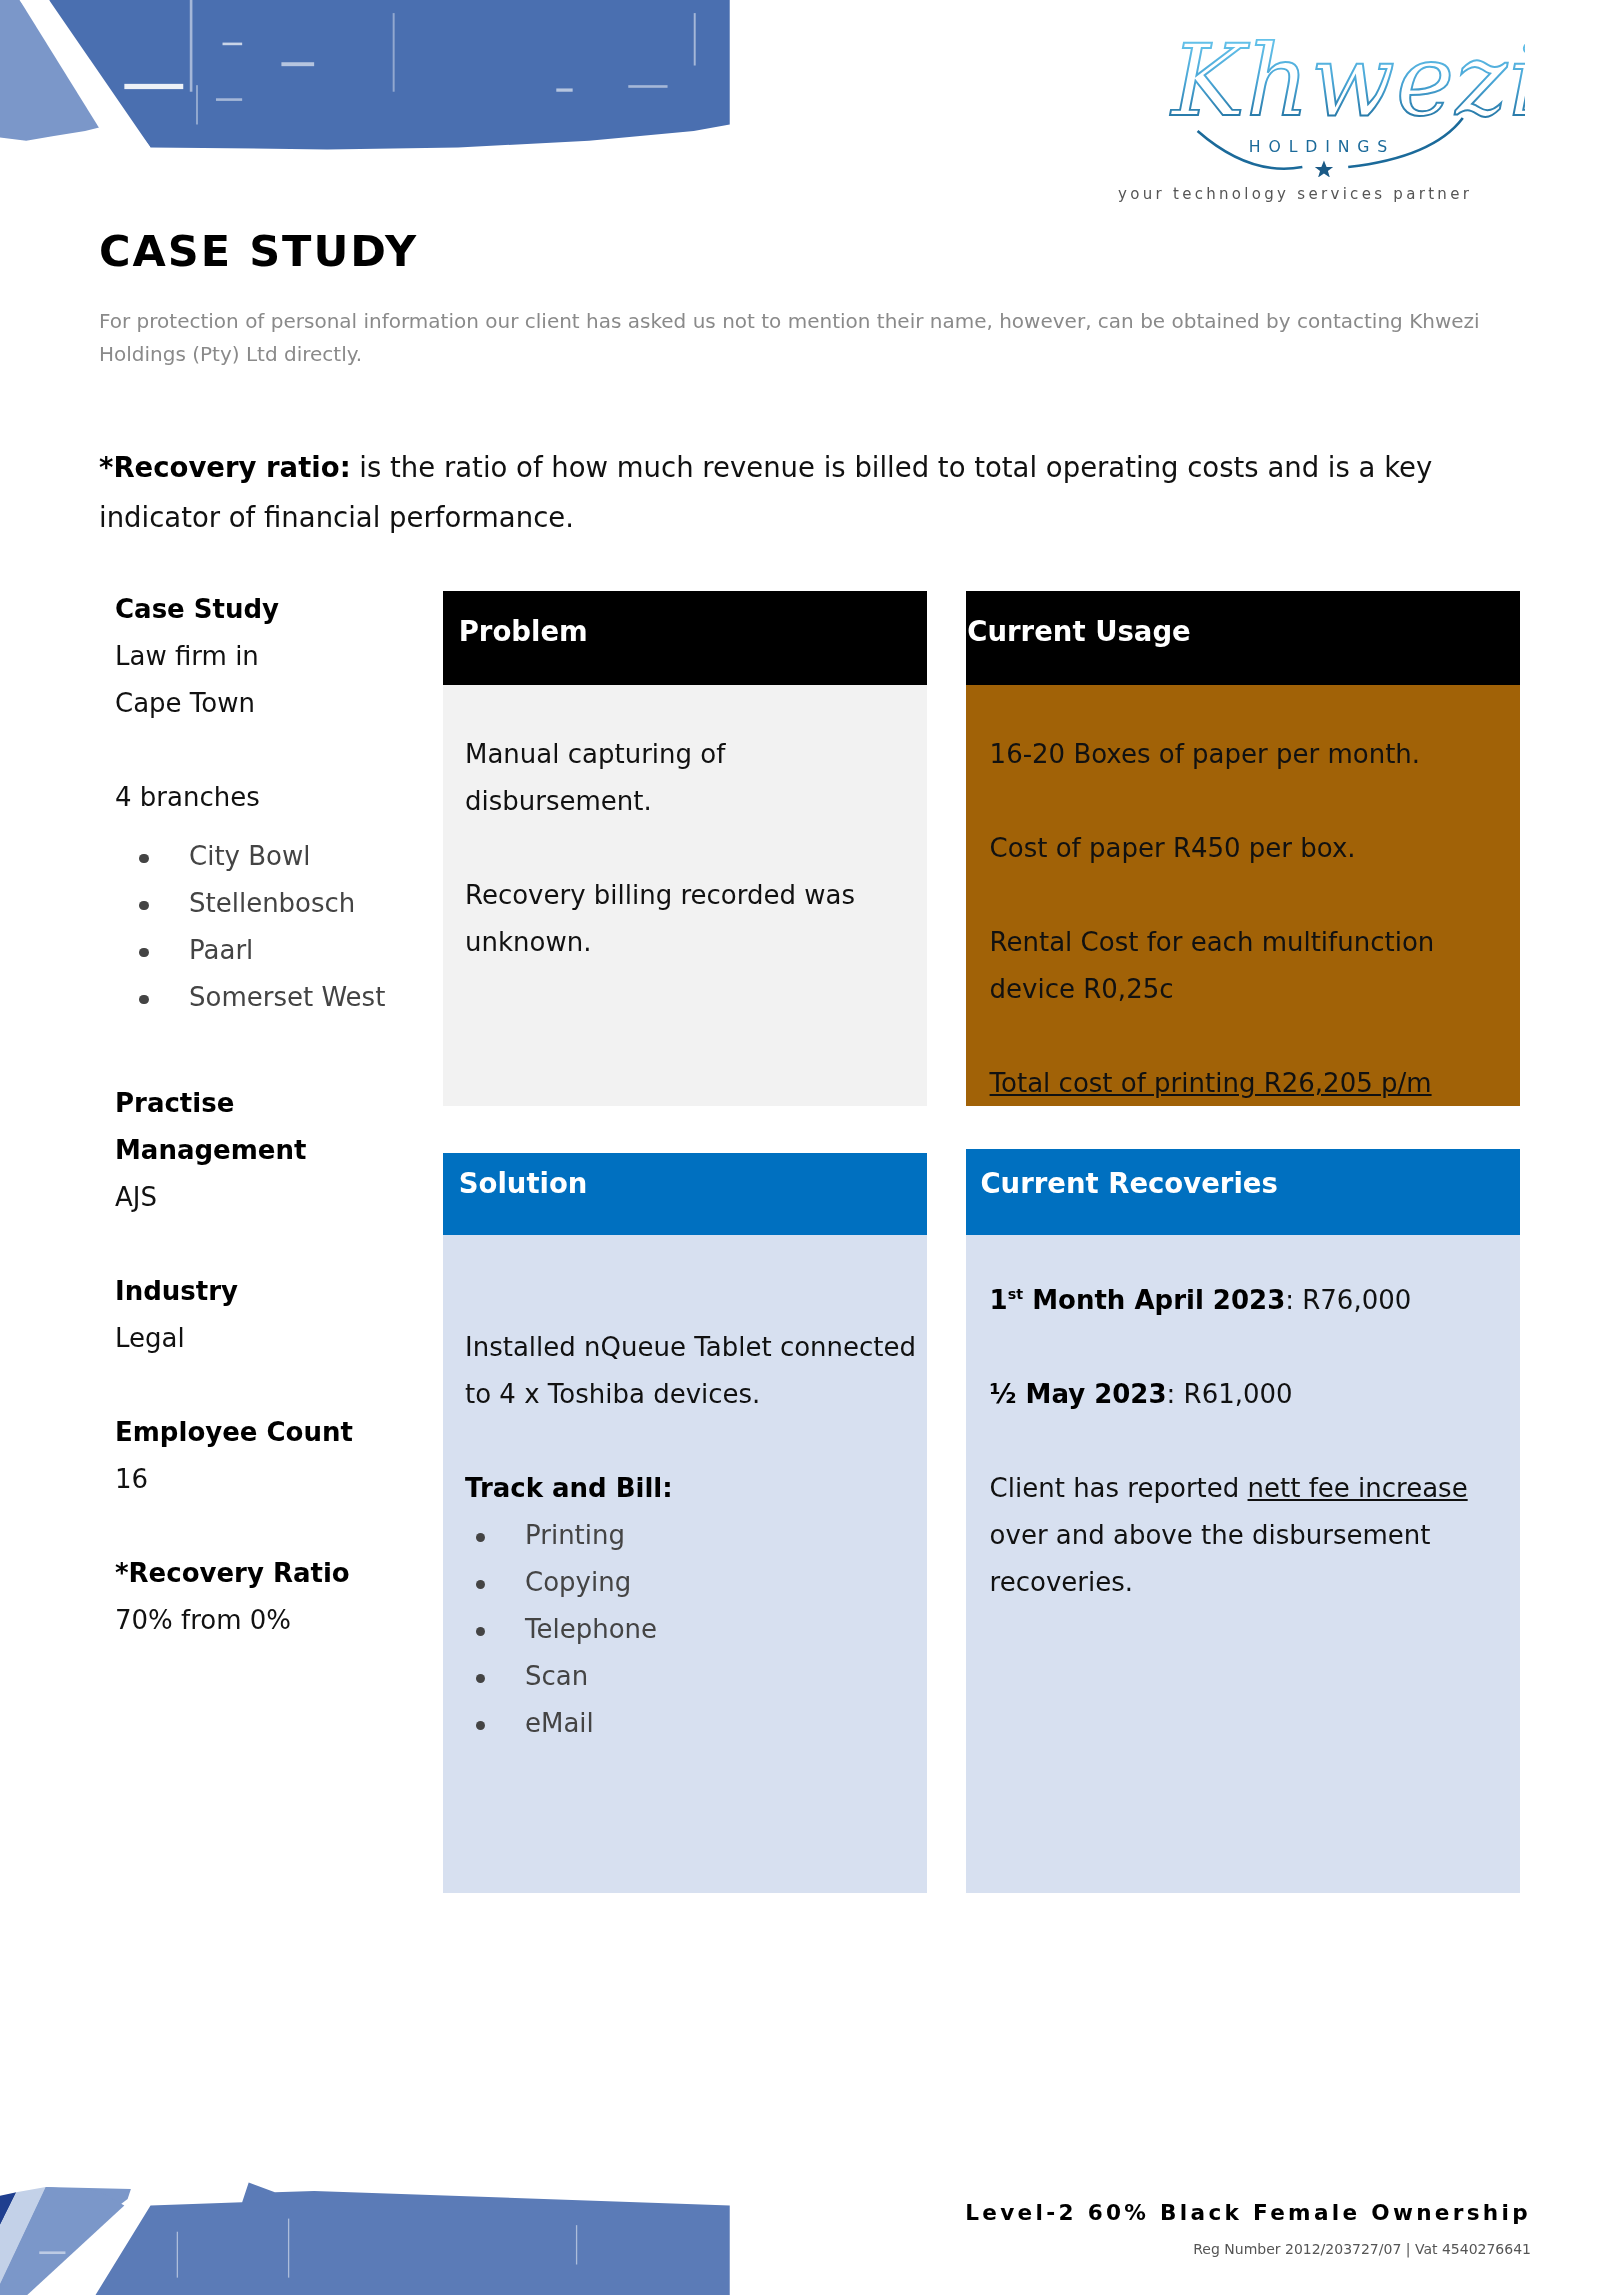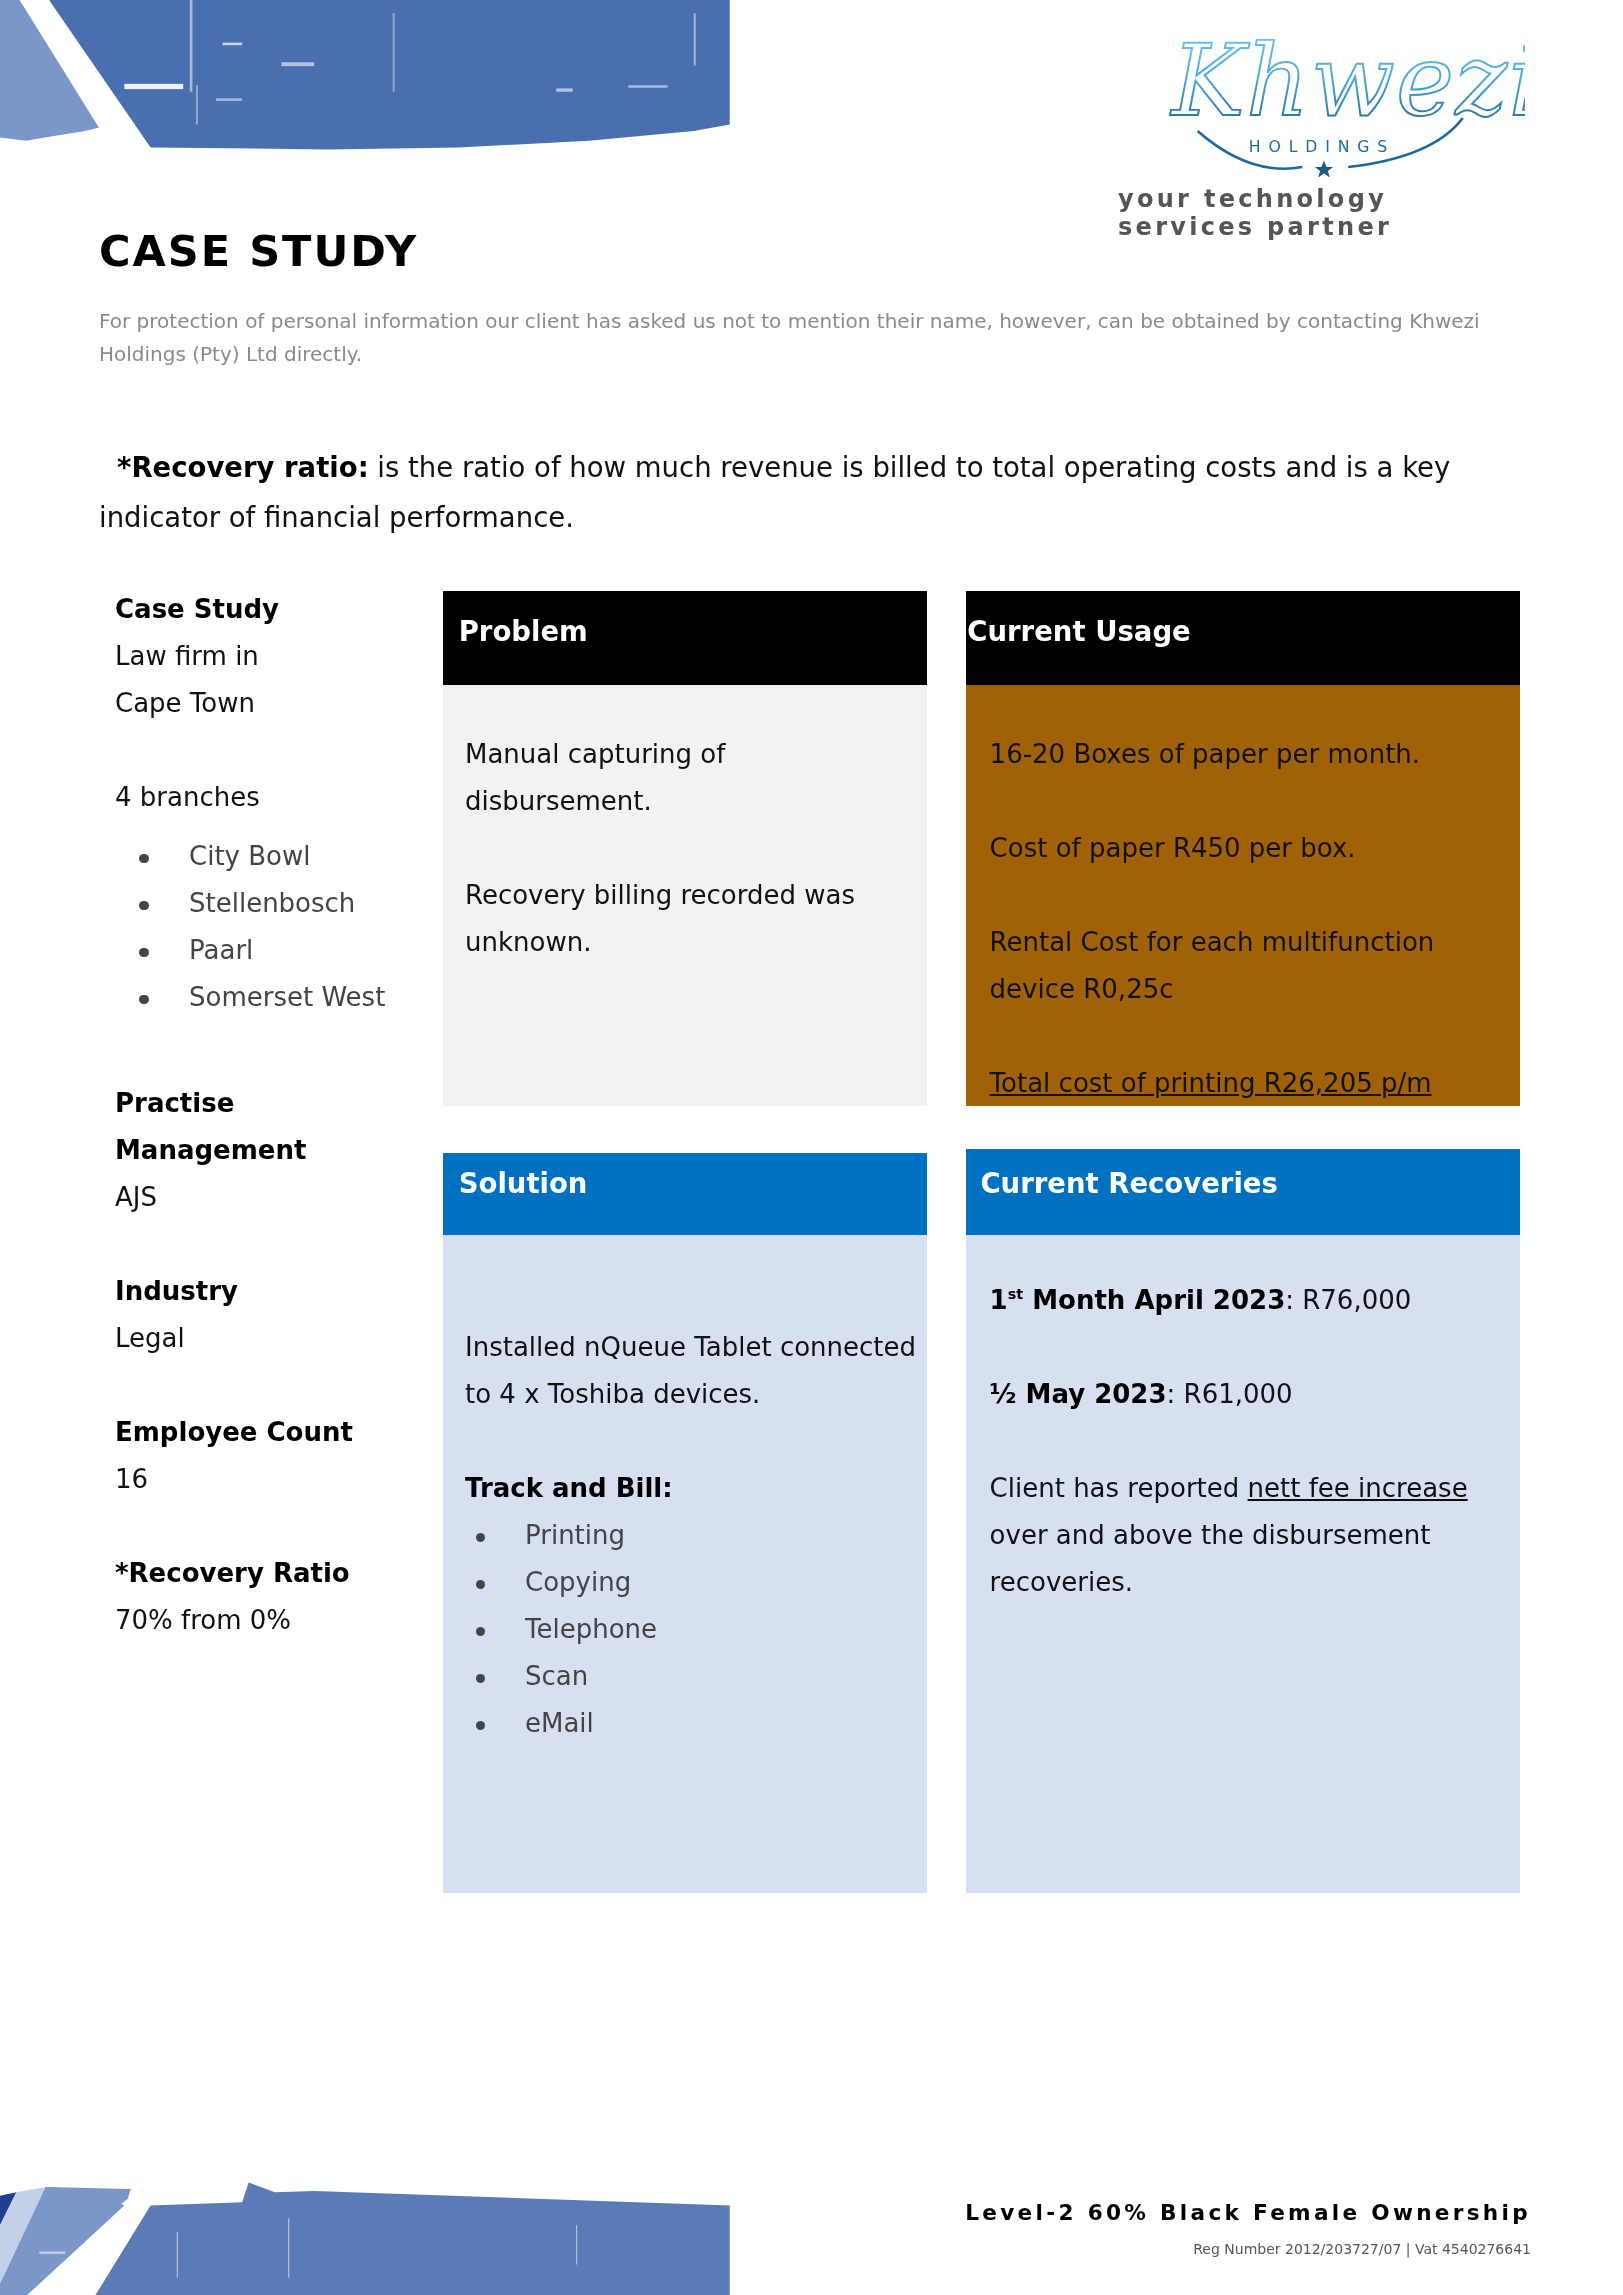--- a/index.html
+++ b/index.html
@@ -7,29 +7,29 @@
          font-family:"Liberation Sans", sans-serif; color:#111; }
   .abs { position:absolute; }
 
   
   .banner-top { left:0; top:0; width:733px; height:152px; }
   .banner-bottom { left:0; top:2153px; width:733px; height:143px; }
 
   
   .logo { left:1119px; top:13px; width:406px; height:164px; }
   .tagline { left:1118px; top:185px; width:412px; font-family:"DejaVu Sans", sans-serif;
-             font-weight:bold; font-size:24px; letter-spacing:3.3px; color:#555555; }
+             font-weight:normal; font-size:15px; letter-spacing:3.3px; color:#555555; }
 
   .title { left:99px; top:226px; font-family:"DejaVu Sans", sans-serif; font-weight:bold;
            font-size:43px; letter-spacing:2px; color:#000; }
   .disclaimer { left:99px; top:305px; width:1433px; font-family:"DejaVu Sans", sans-serif;
                 font-size:20px; line-height:33px; color:#8a8a8a; }
   .definition { left:99px; top:442px; width:1440px; font-family:"DejaVu Sans", sans-serif;
                 font-size:27.5px; line-height:50px; color:#111; }
-  .definition b { font-weight:bold; color:#000;margin-left:18px; }
+  .definition b { font-weight:bold; color:#000; }
 
   
   .leftcol { left:115px; top:586px; width:301px; font-family:"DejaVu Sans", sans-serif;
              font-size:26px; line-height:47px; color:#111; }
   .leftcol .lbl { font-weight:bold; color:#000; }
   .leftcol .gap { height:47px; }
   .leftcol ul { list-style:none; margin:12px; padding:0; }
   .leftcol li { position:relative; padding-left:62px; color:#444; }
   .leftcol li::before { content:""; position:absolute; left:12.4px; top:21px; width:9.2px; height:9.2px;
                         border-radius:50%; background:#444; }

